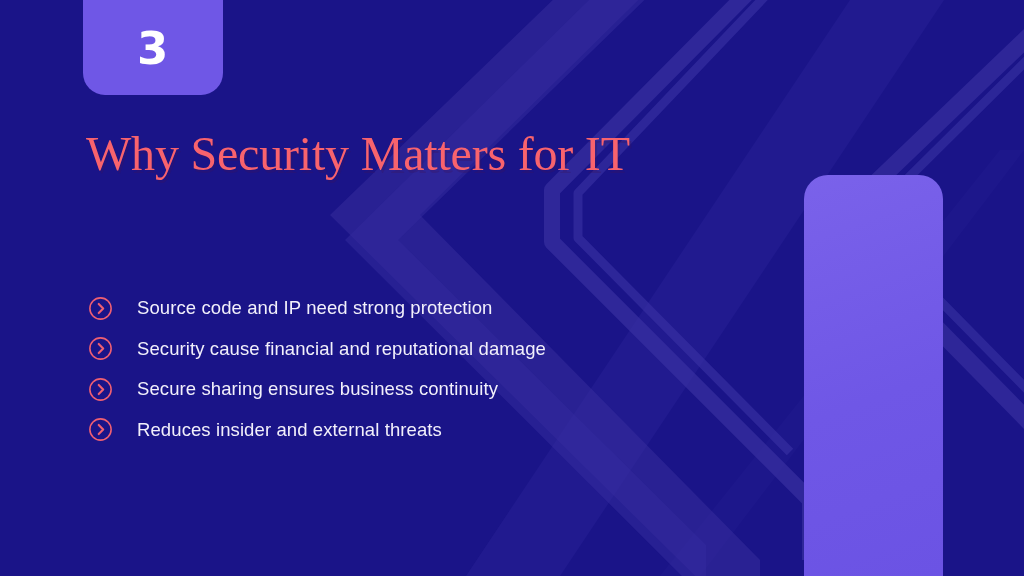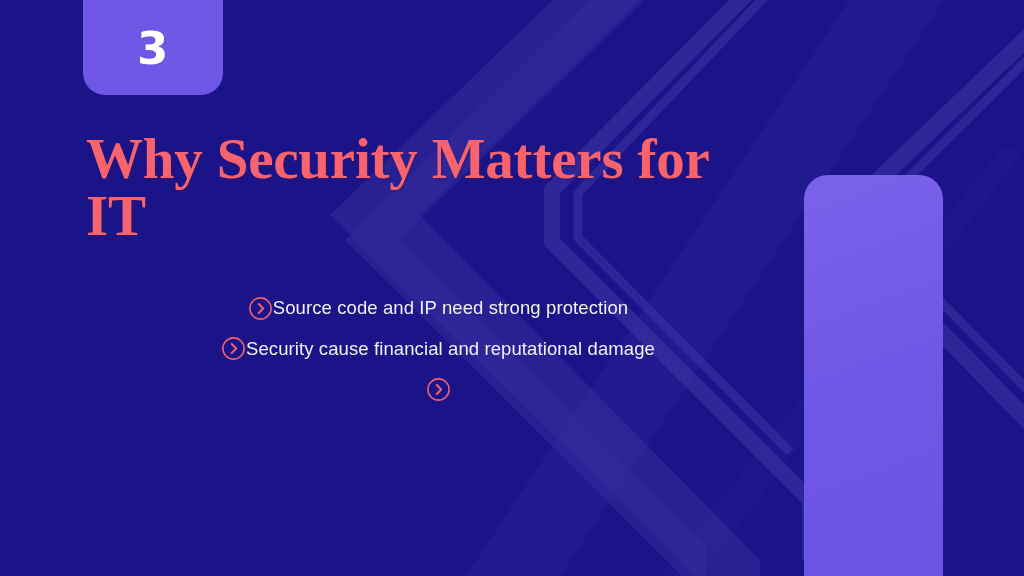--- a/index.html
+++ b/index.html
@@ -51,43 +51,42 @@
 
   
   .slide-title {
     position: absolute;
     left: 86px;
     top: 130px;
     width: 660px;
     margin: 0;
     color: #f8636d;
     font-family: "Liberation Serif", serif;
-    font-weight: bold;
-    font-size: 57px;
+    font-weight: normal;
+    font-size: 48px;
     line-height: 1.0;
     letter-spacing: -0.2px;
     text-shadow: 2px 3px 0 rgba(60, 20, 90, 0.30);
   }
 
   
   .bullet-list {
     position: absolute;
     left: 88px;
     top: 288px;
     width: 700px;
     margin: 0;
     padding: 0;
     list-style: none;
   }
   .bullet-item {
     display: flex;
     align-items: center;
     height: 40.5px;
-    gap: 0;
-    justify-content: center;
+    gap: 24px;
   }
   .bullet-icon {
     flex: 0 0 auto;
     width: 25px;
     height: 25px;
     display: block;
   }
   .bullet-text {
     color: #f2f0fb;
     font-size: 18.5px;
@@ -165,18 +164,26 @@
         <circle cx="12" cy="12" r="10.2" fill="none" stroke="#ef5f72" stroke-width="1.5"></circle>
         <path d="M 10.3 7.6 L 14.6 12 L 10.3 16.4" fill="none" stroke="#ef5f72" stroke-width="2" stroke-linecap="round" stroke-linejoin="round"></path>
       </svg>
       <span class="bullet-text">Security cause financial and reputational damage</span>
     </li>
     <li class="bullet-item">
       <svg class="bullet-icon" viewBox="0 0 24 24" aria-hidden="true">
         <circle cx="12" cy="12" r="10.2" fill="none" stroke="#ef5f72" stroke-width="1.5"></circle>
         <path d="M 10.3 7.6 L 14.6 12 L 10.3 16.4" fill="none" stroke="#ef5f72" stroke-width="2" stroke-linecap="round" stroke-linejoin="round"></path>
       </svg>
+      <span class="bullet-text">Secure sharing ensures business continuity</span>
+    </li>
+    <li class="bullet-item">
+      <svg class="bullet-icon" viewBox="0 0 24 24" aria-hidden="true">
+        <circle cx="12" cy="12" r="10.2" fill="none" stroke="#ef5f72" stroke-width="1.5"></circle>
+        <path d="M 10.3 7.6 L 14.6 12 L 10.3 16.4" fill="none" stroke="#ef5f72" stroke-width="2" stroke-linecap="round" stroke-linejoin="round"></path>
+      </svg>
+      <span class="bullet-text">Reduces insider and external threats</span>
     </li>
   </ul>
 
   <div class="side-panel"></div>
 
 </div>
 
 </body></html>

